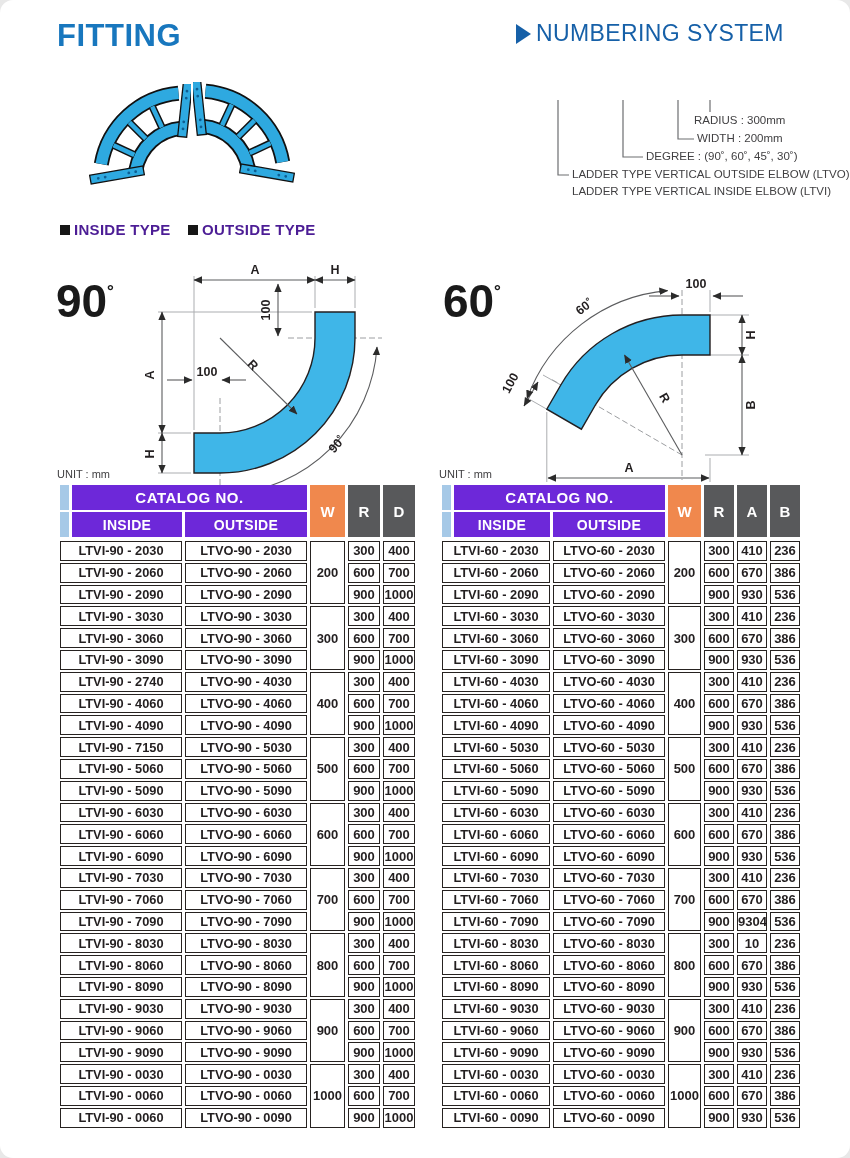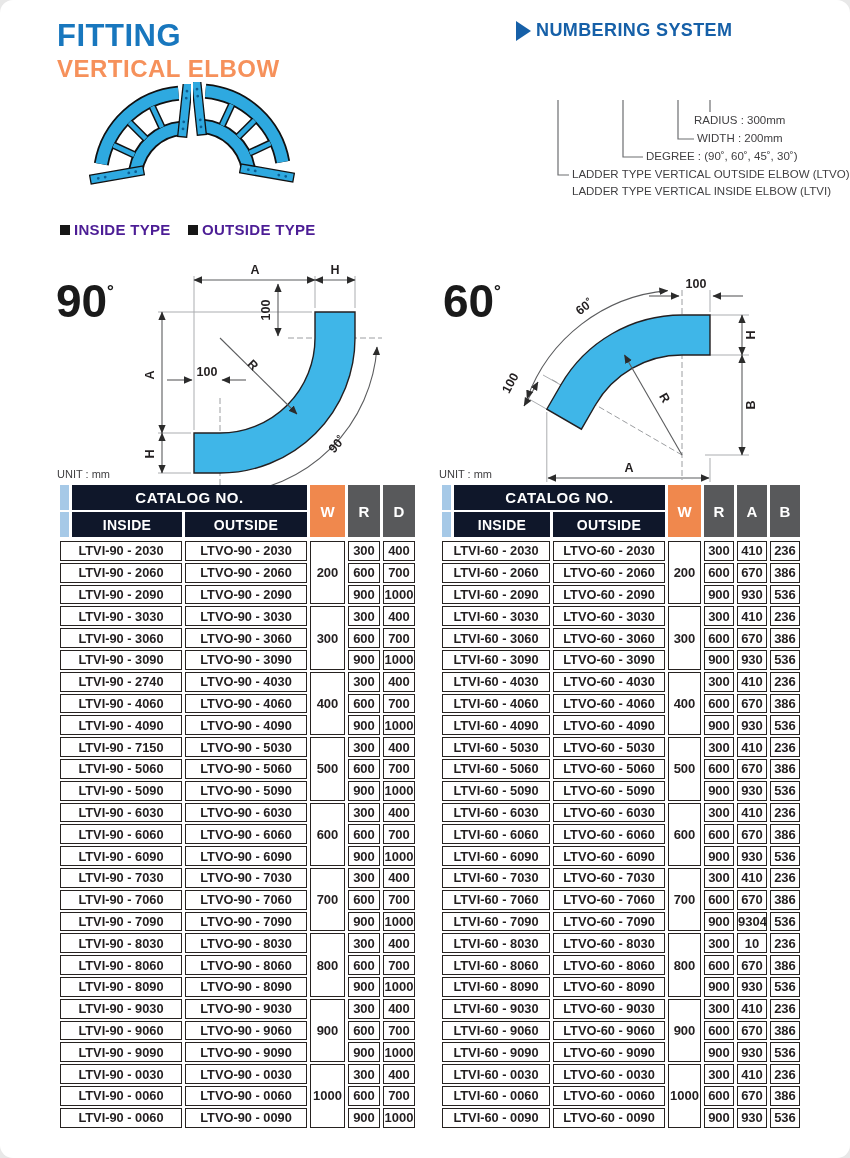--- a/index.html
+++ b/index.html
@@ -14,56 +14,55 @@
   .type-label{position:absolute;top:221px;font-size:15px;font-weight:bold;color:#4c1d95;
         letter-spacing:.3px;display:flex;align-items:center;gap:4px;}
   .sq-bullet{width:10px;height:10px;background:#161616;display:inline-block;}
   
   .ill{position:absolute;}
   
   .numbering{position:absolute;left:438px;top:14px;width:404px;height:200px;}
   .nbr-title{position:absolute;left:78px;top:6px;display:flex;align-items:center;}
   .nbr-tri{width:0;height:0;border-left:15px solid #1660A8;border-top:10px solid transparent;
         border-bottom:10px solid transparent;margin-right:5px;}
-  .nbr-title-text{font-size:18px;font-weight:bold;color:#1660A8;letter-spacing:.4px;}
+  .nbr-title-text{font-size:23px;font-weight:normal;color:#1660A8;letter-spacing:.4px;}
   .nbr-code{position:absolute;left:72px;top:42px;font-size:34px;font-weight:bold;color:#1a1a1a;
         letter-spacing:1px;}
   .code-part{border-bottom:4px solid #1a1a1a;padding:0 3px 2px;}
   .code-sep{margin:0 9px;}
   .nbr-lines{position:absolute;left:0;top:0;width:404px;height:200px;}
   .nbr-label{position:absolute;font-size:11.5px;color:#414042;white-space:nowrap;}
   
   .diagram{position:absolute;width:400px;height:247px;}
   .diag-big-label{position:absolute;left:6px;top:24px;font-size:46px;font-weight:bold;color:#1a1a1a;}
   .diag-big-label sup{font-size:22px;vertical-align:14px;}
   .dim-text{font:bold 12.5px "Liberation Sans",sans-serif;fill:#231F20;}
   .unit-label{position:absolute;font-size:11px;color:#414042;}
   
   .cat-table-box{position:absolute;top:483px;}
   .ctab{border-collapse:separate;border-spacing:3px 2px;table-layout:fixed;}
   .ctab td{padding:0;}
   .chead td{height:25px;box-sizing:border-box;text-align:center;vertical-align:middle;}
   .hstripe{background:#A6C9E7;}
-  .hblue{background:#0f172a;color:#fff;font-weight:bold;}
+  .hblue{background:#6d28d9;color:#fff;font-weight:bold;}
   .hcat{font-size:15px;letter-spacing:.5px;}
   .hsub{font-size:14px;letter-spacing:.3px;}
   .hw{background:#F0884D;color:#fff;font-weight:bold;font-size:15px;}
   .hgray{background:#58595B;color:#fff;font-weight:bold;font-size:15px;}
   .cbody td.cell{border:1.5px solid #262220;height:19.8px;box-sizing:border-box;text-align:center;
         vertical-align:middle;font-weight:bold;color:#231F20;background:#fff;}
   .cbody td.cat{font-size:12.8px;}
   .cbody td.num{font-size:13px;}
 </style>
 </head>
 <body>
 
 <div class="page">
 
   <div class="fitting-title">FITTING</div>
-  <div class="vertical-title">VERTICAL ELBOW</div>
 
   <svg class="ill" style="left:56px;top:84px;width:135px;height:150px" viewBox="0 0 135 150">
     <g>
       <path d="M122.5,9.3 A86,86 0 0 0 45.3,80.1" stroke="#111" stroke-width="15" fill="none"></path>
       <path d="M122.5,9.3 A86,86 0 0 0 45.3,80.1" stroke="#2EA9E0" stroke-width="11.5" fill="none"></path>
       <path d="M125.6,44.2 A51,51 0 0 0 79.8,86.1" stroke="#111" stroke-width="15" fill="none"></path>
       <path d="M125.6,44.2 A51,51 0 0 0 79.8,86.1" stroke="#2EA9E0" stroke-width="11.5" fill="none"></path>
       <g stroke="#111" stroke-width="7.5">
         <line x1="105.9" y1="43.3" x2="96.2" y2="22.5"></line>
         <line x1="89.7" y1="54.7" x2="73.4" y2="38.4"></line>

